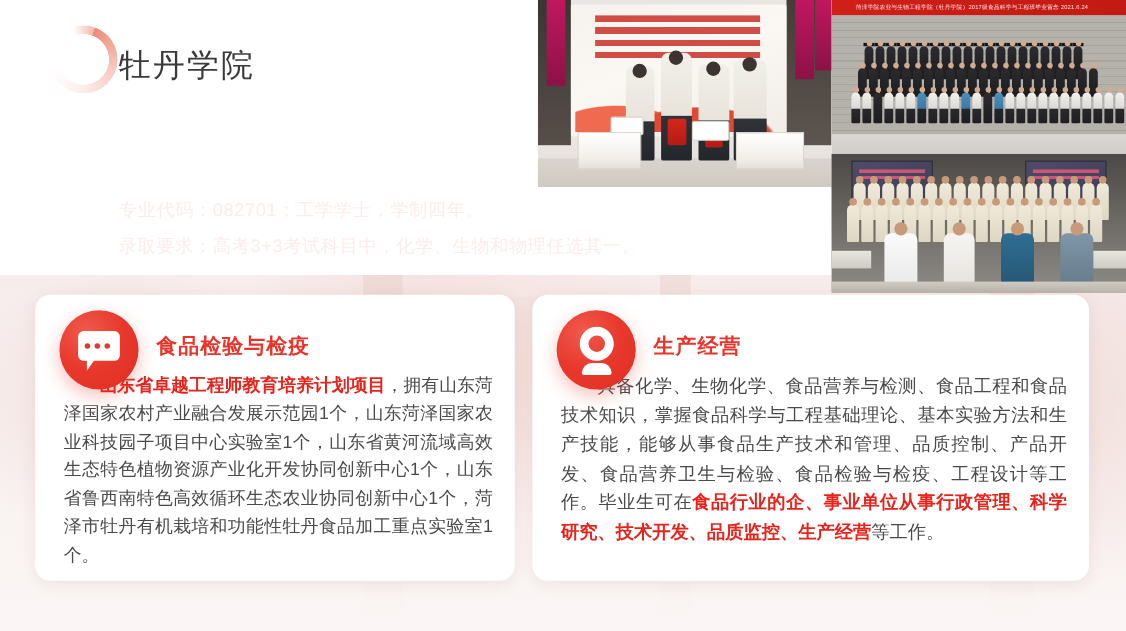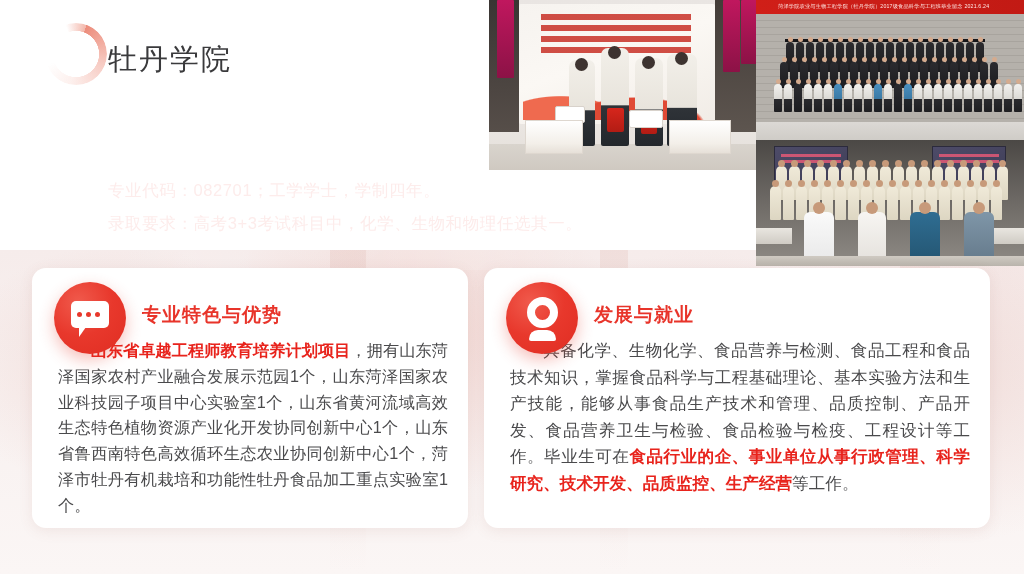--- a/index.html
+++ b/index.html
@@ -627,30 +627,30 @@
   <div class="card card-left">
     <div class="card-icon">
       <div class="bubble">
         <div class="bubble-dots">
             <i></i>
             <i></i>
             <i></i>
           </div>
       </div>
     </div>
-    <div class="card-title">专业特色与优势</div>
+    <div class="card-title">食品检验与检疫</div>
     <div class="card-body">
       <span class="hl">山东省卓越工程师教育培养计划项目</span><span>，拥有山东菏泽国家农村产业融合发展示范园1个，山东菏泽国家农业科技园子项目中心实验室1个，山东省黄河流域高效生态特色植物资源产业化开发协同创新中心1个，山东省鲁西南特色高效循环生态农业协同创新中心1个，菏泽市牡丹有机栽培和功能性牡丹食品加工重点实验室1个。</span>
     </div>
   </div>
 
   <div class="card card-right">
     <div class="card-icon">
       <div class="medal-ring"></div>
       <div class="medal-base"></div>
     </div>
-    <div class="card-title">发展与就业</div>
+    <div class="card-title">生产经营</div>
     <div class="card-body">
       <span>具备化学、生物化学、食品营养与检测、食品工程和食品技术知识，掌握食品科学与工程基础理论、基本实验方法和生产技能，能够从事食品生产技术和管理、品质控制、产品开发、食品营养卫生与检验、食品检验与检疫、工程设计等工作。毕业生可在</span><span class="hl">食品行业的企、事业单位从事行政管理、科学研究、技术开发、品质监控、生产经营</span><span>等工作。</span>
     </div>
   </div>
 
 </div>
 
 </body></html>

